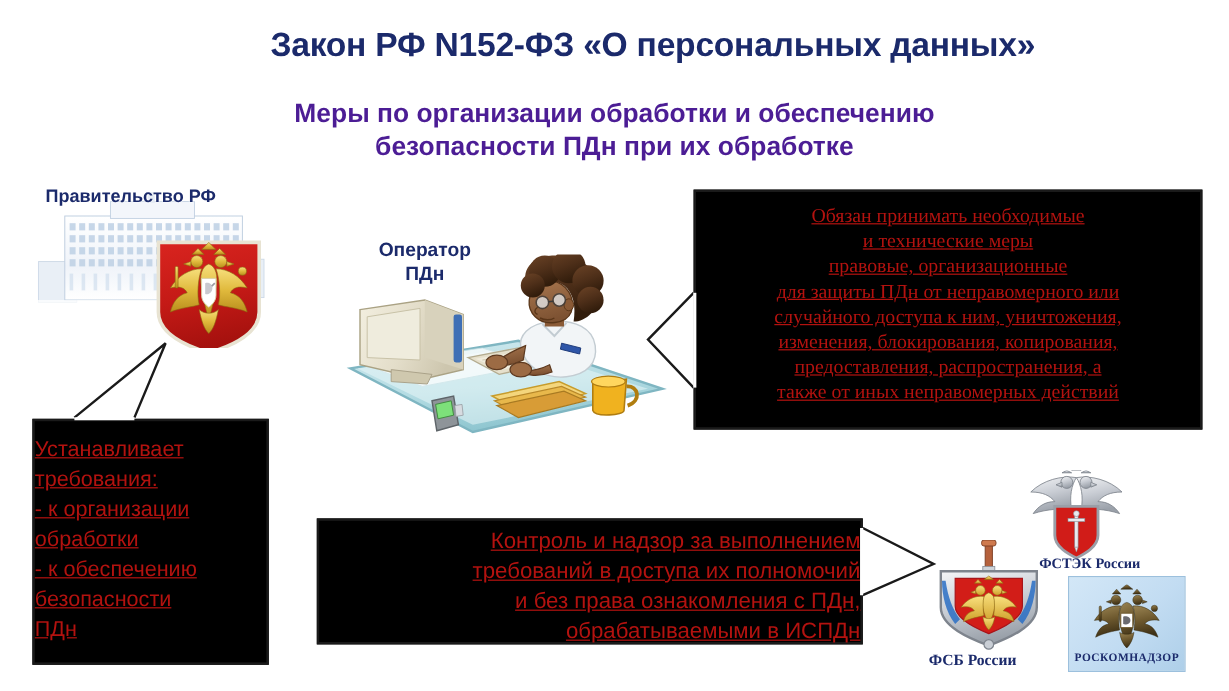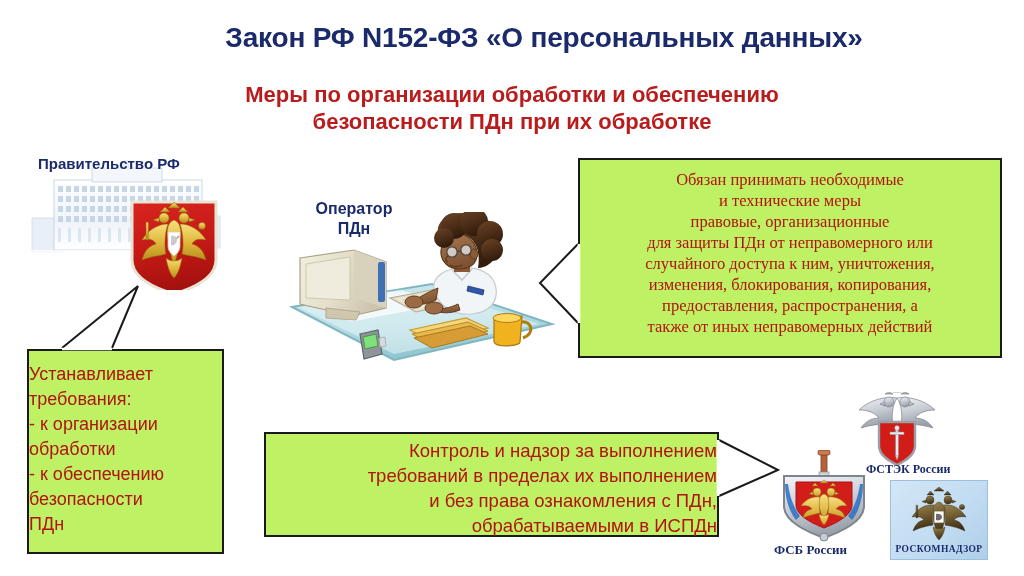--- a/index.html
+++ b/index.html
@@ -32,21 +32,21 @@
   }
   .subtitle {
     position: absolute;
     left: 162px; top: 81px;
     width: 700px;
     text-align: center;
     font-family: "Liberation Sans", sans-serif;
     font-weight: bold;
     font-size: 22px;
     line-height: 27px;
-    color: #b91c1c;
+    color: #4c1d95;
   }
   .subtitle .l2 { display: block; }
 
   
   .lbl-gov {
     position: absolute;
     left: 38px; top: 155px;
     font-weight: bold;
     font-size: 15px;
     color: #1b2a6b;
@@ -62,24 +62,25 @@
     font-size: 16px;
     line-height: 20px;
     color: #1b2a6b;
     z-index: 6;
   }
 
   
   .callout {
     position: absolute;
     box-sizing: border-box;
-    background: #bef264;
+    background: #000000;
     border: 2px solid #1a1a1a;
     color: #b3120f;
     z-index: 5;
+    text-decoration: underline;
   }
 
   
   #callout-operator {
     left: 578px; top: 158px;
     width: 424px; height: 200px;
     font-family: "Liberation Serif", serif;
     font-size: 16.5px;
     line-height: 21px;
     text-align: center;
@@ -481,21 +482,21 @@
     <span class="ln">требования:</span>
     <span class="ln">- к организации</span>
     <span class="ln">обработки</span>
     <span class="ln">- к обеспечению</span>
     <span class="ln">безопасности</span>
     <span class="ln">ПДн</span>
   </div>
 
   <div class="callout" id="callout-supervisors">
     <span class="ln">Контроль и надзор за выполнением</span>
-    <span class="ln">требований в пределах их выполнением</span>
+    <span class="ln">требований в доступа их полномочий</span>
     <span class="ln">и без права ознакомления с ПДн,</span>
     <span class="ln">обрабатываемыми в ИСПДн</span>
   </div>
 
   <div id="emblems">
 
     <svg style="position:absolute;left:85px;top:0;" width="84" height="76" viewBox="0 0 84 76" xmlns="http://www.w3.org/2000/svg">
       <defs>
         <linearGradient id="silver1" x1="0" y1="0" x2="0.3" y2="1">
           <stop offset="0%" stop-color="#f2f3f5"></stop>

